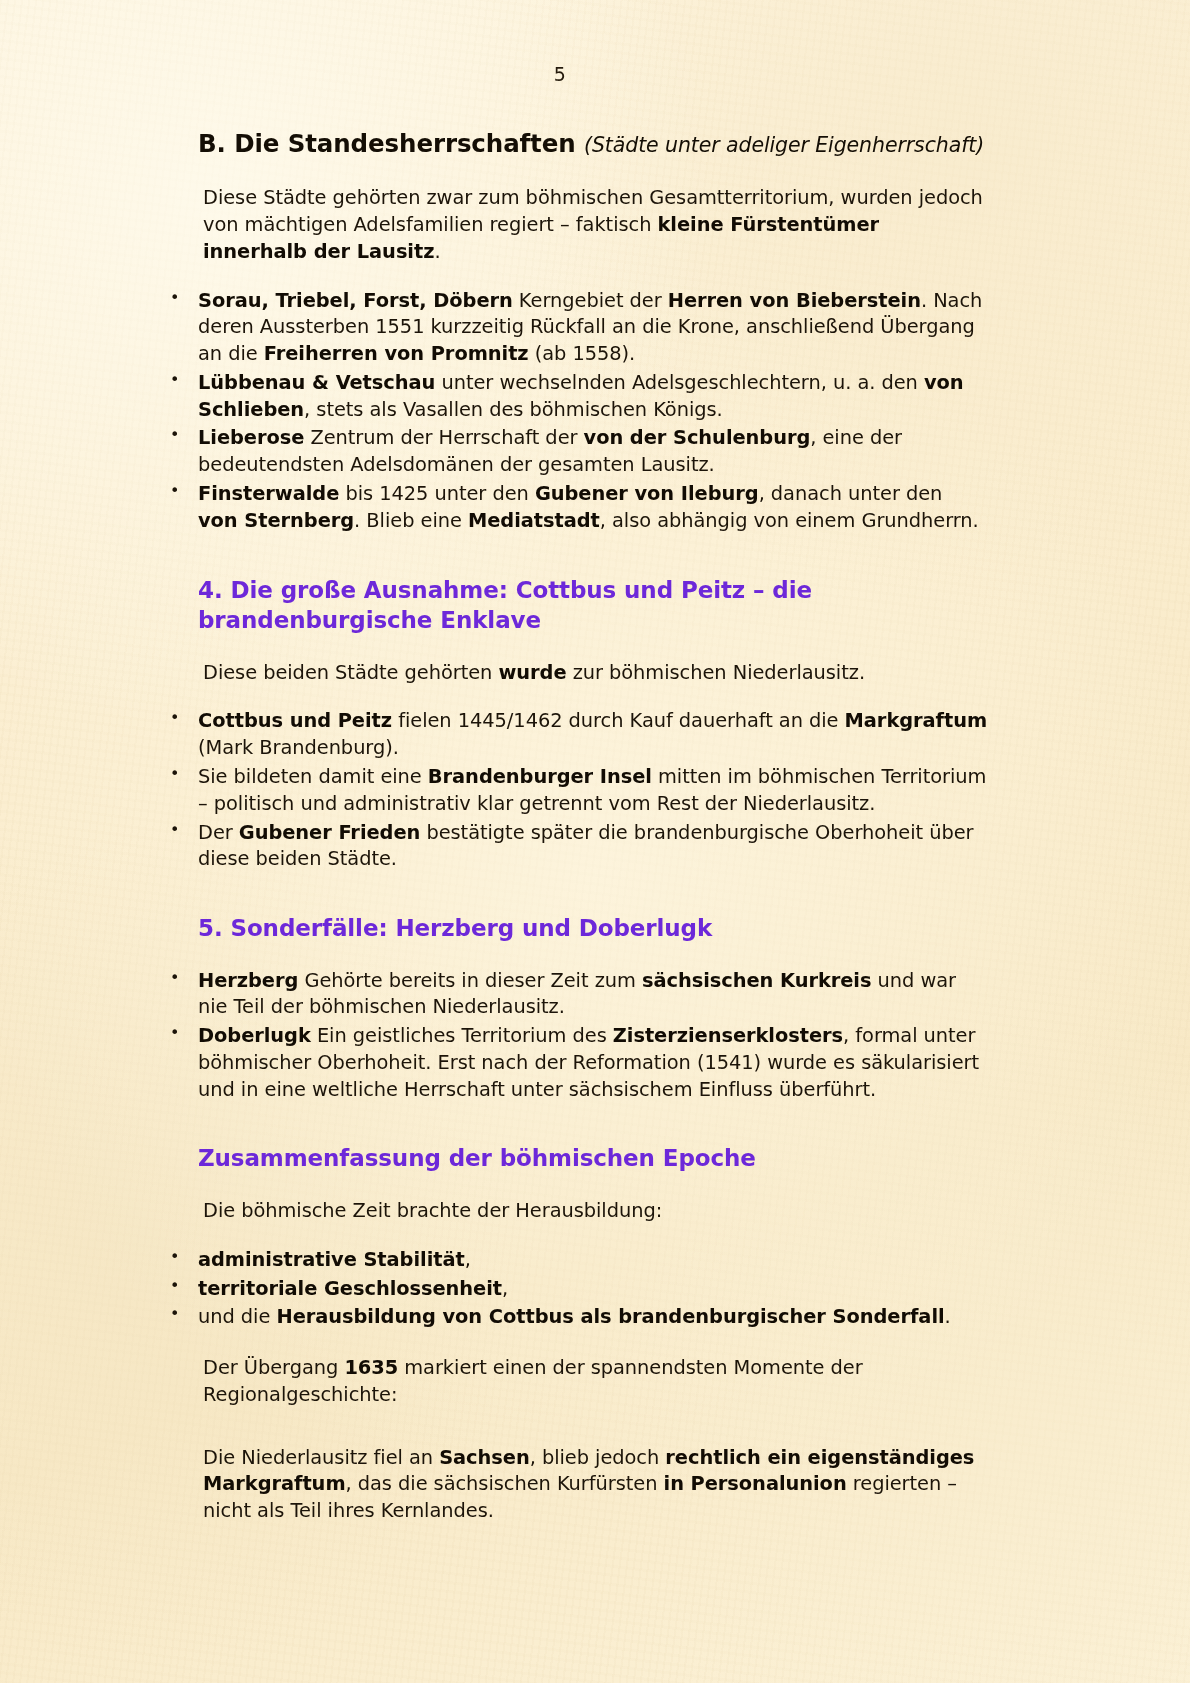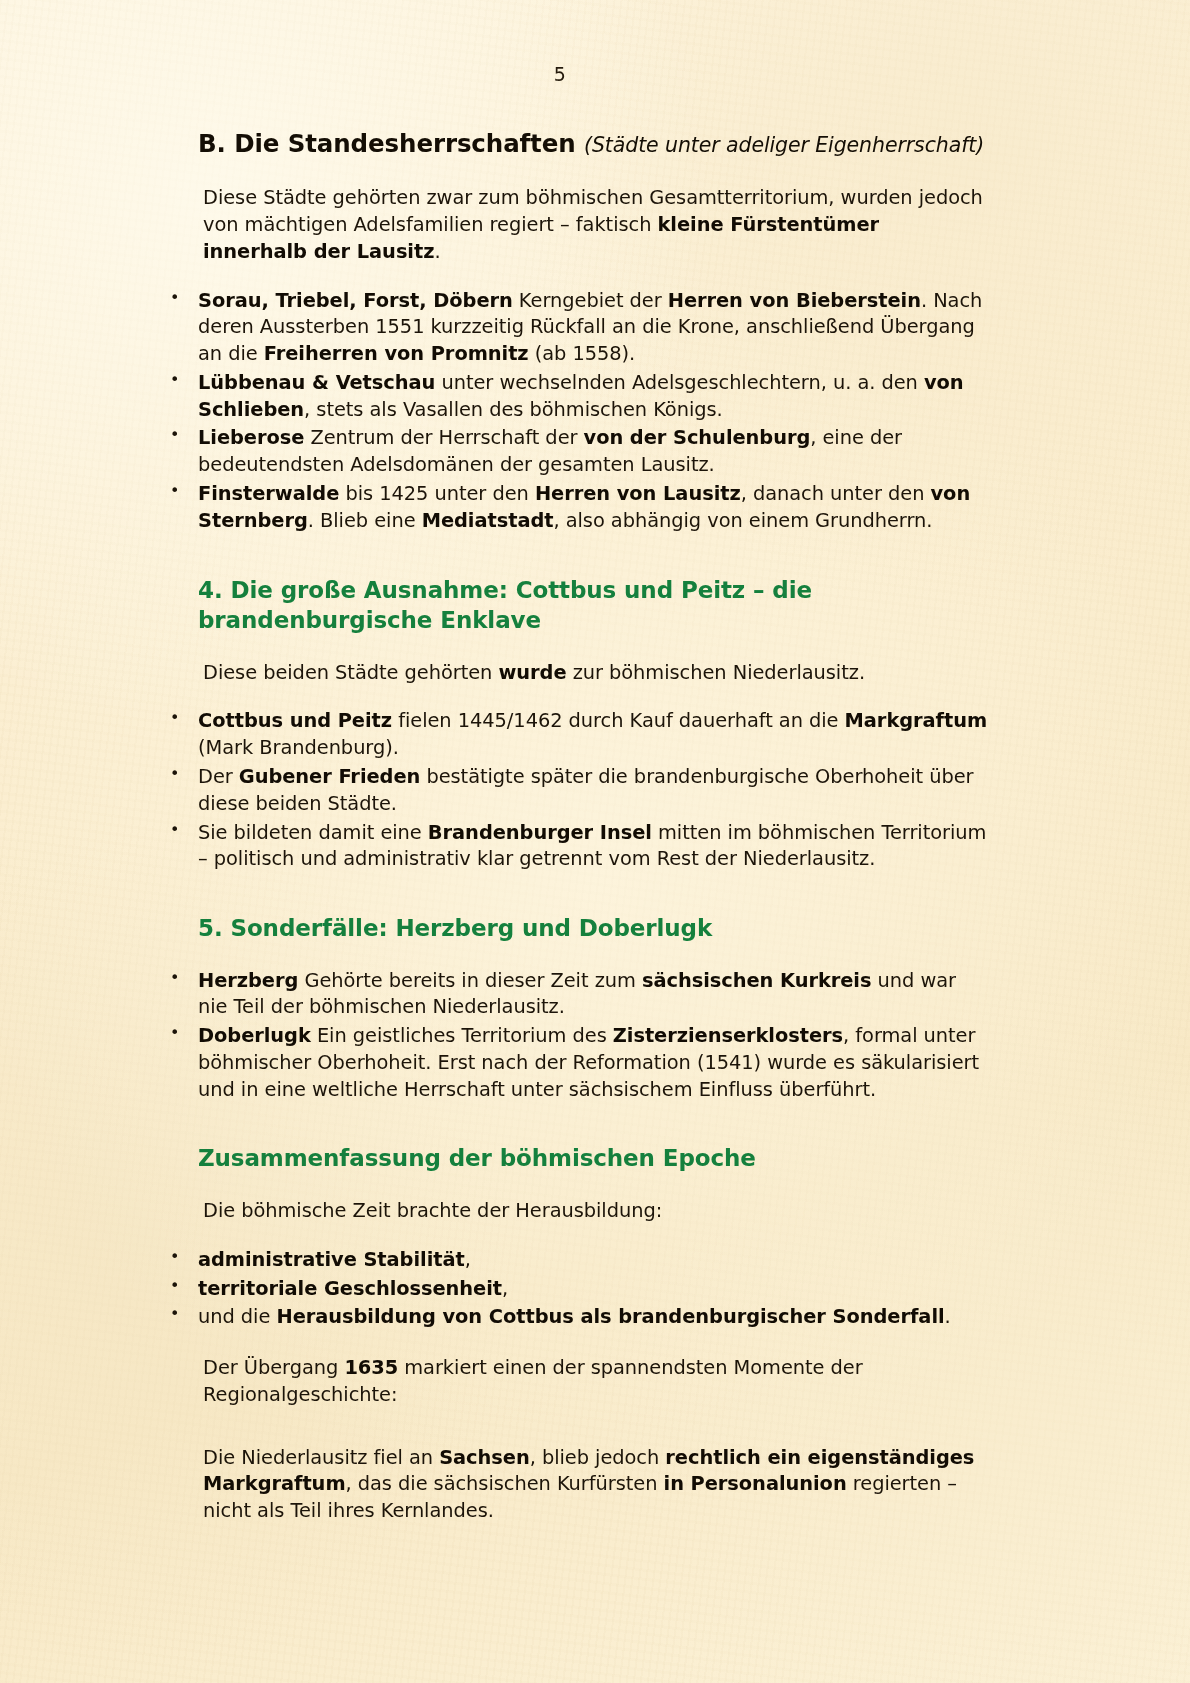--- a/index.html
+++ b/index.html
@@ -71,21 +71,21 @@
     font-weight: normal;
     font-size: 20.5px;
   }
 
   h3.sub-heading {
     font-size: 23px;
     font-weight: bold;
     margin: 40px 0 24px 0;
     line-height: 1.33;
     letter-spacing: -0.1px;
-    color: #15803d;
+    color: #6d28d9;
   }
 
   p.para {
     font-size: 19.4px;
     line-height: 1.38;
     margin: 0 0 22px 5px;
     color: #1c1409;
     letter-spacing: -0.05px;
   }
 
@@ -138,31 +138,31 @@
       <span>B. Die Standesherrschaften</span>
       <span class="subtitle-italic">(Städte unter adeliger Eigenherrschaft)</span>
     </h2>
 
     <p class="para">Diese Städte gehörten zwar zum böhmischen Gesamtterritorium, wurden jedoch von mächtigen Adelsfamilien regiert – faktisch <b>kleine Fürstentümer innerhalb der Lausitz</b>.</p>
 
     <ul class="bullets">
       <li><b>Sorau, Triebel, Forst, Döbern</b> Kerngebiet der <b>Herren von Bieberstein</b>. Nach deren Aussterben 1551 kurzzeitig Rückfall an die Krone, anschließend Übergang an die <b>Freiherren von Promnitz</b> (ab 1558).</li>
       <li><b>Lübbenau &amp; Vetschau</b> unter wechselnden Adelsgeschlechtern, u. a. den <b>von Schlieben</b>, stets als Vasallen des böhmischen Königs.</li>
       <li><b>Lieberose</b> Zentrum der Herrschaft der <b>von der Schulenburg</b>, eine der bedeutendsten Adelsdomänen der gesamten Lausitz.</li>
-      <li><b>Finsterwalde</b> bis 1425 unter den <b>Herren von Lausitz</b>, danach unter den <b>von Sternberg</b>. Blieb eine <b>Mediatstadt</b>, also abhängig von einem Grundherrn.</li>
+      <li><b>Finsterwalde</b> bis 1425 unter den <b>Gubener von Ileburg</b>, danach unter den <b>von Sternberg</b>. Blieb eine <b>Mediatstadt</b>, also abhängig von einem Grundherrn.</li>
     </ul>
 
     <h3 class="sub-heading">4. Die große Ausnahme: Cottbus und Peitz – die brandenburgische Enklave</h3>
 
     <p class="para">Diese beiden Städte gehörten <b>wurde</b> zur böhmischen Niederlausitz.</p>
 
     <ul class="bullets">
       <li><b>Cottbus und Peitz</b> fielen 1445/1462 durch Kauf dauerhaft an die <b>Markgraftum</b> (Mark Brandenburg).</li>
+      <li>Sie bildeten damit eine <b>Brandenburger Insel</b> mitten im böhmischen Territorium – politisch und administrativ klar getrennt vom Rest der Niederlausitz.</li>
       <li>Der <b>Gubener Frieden</b> bestätigte später die brandenburgische Oberhoheit über diese beiden Städte.</li>
-      <li>Sie bildeten damit eine <b>Brandenburger Insel</b> mitten im böhmischen Territorium – politisch und administrativ klar getrennt vom Rest der Niederlausitz.</li>
     </ul>
 
     <h3 class="sub-heading">5. Sonderfälle: Herzberg und Doberlugk</h3>
 
     <ul class="bullets">
       <li><b>Herzberg</b> Gehörte bereits in dieser Zeit zum <b>sächsischen Kurkreis</b> und war nie Teil der böhmischen Niederlausitz.</li>
       <li><b>Doberlugk</b> Ein geistliches Territorium des <b>Zisterzienserklosters</b>, formal unter böhmischer Oberhoheit. Erst nach der Reformation (1541) wurde es säkularisiert und in eine weltliche Herrschaft unter sächsischem Einfluss überführt.</li>
     </ul>
 
     <h3 class="sub-heading">Zusammenfassung der böhmischen Epoche</h3>

